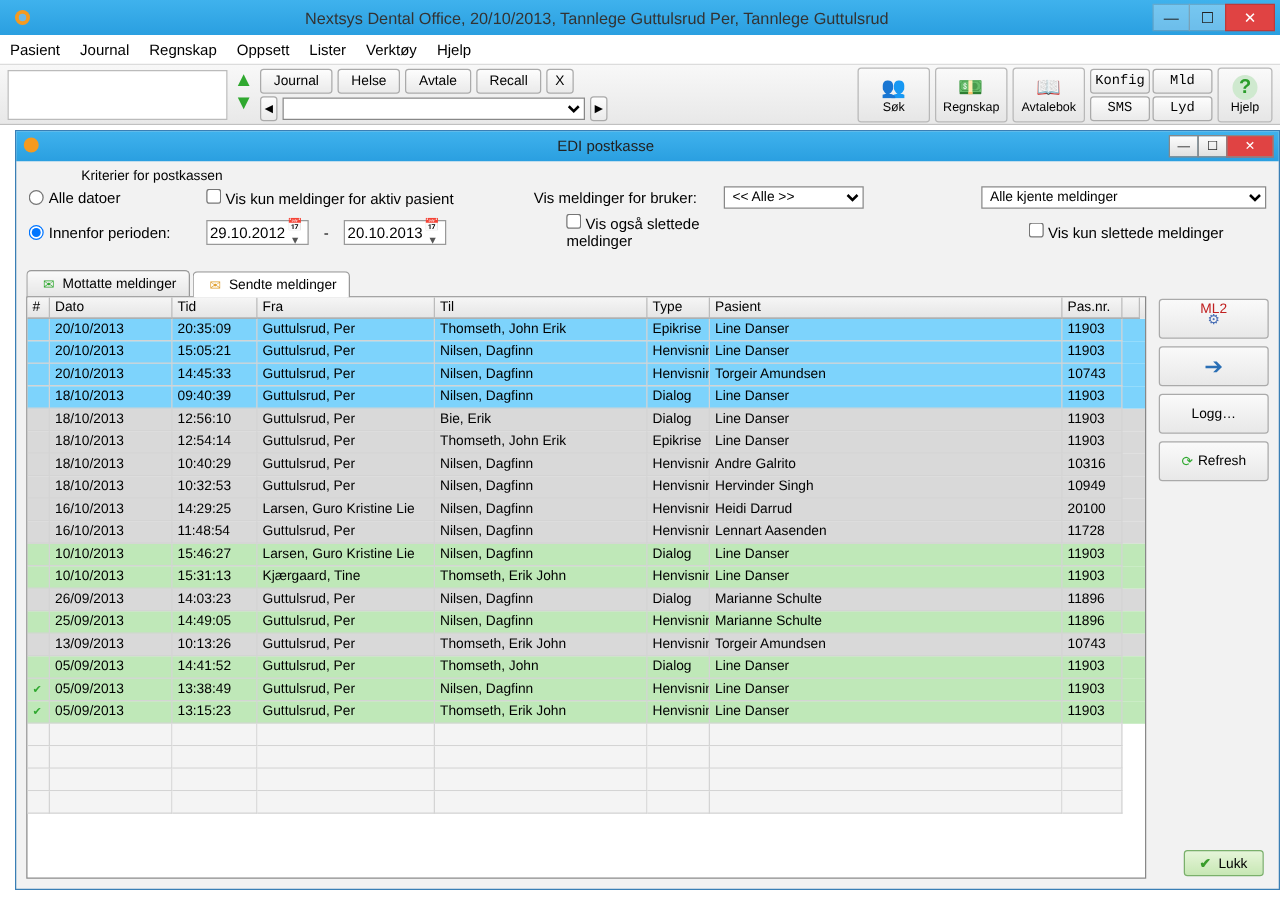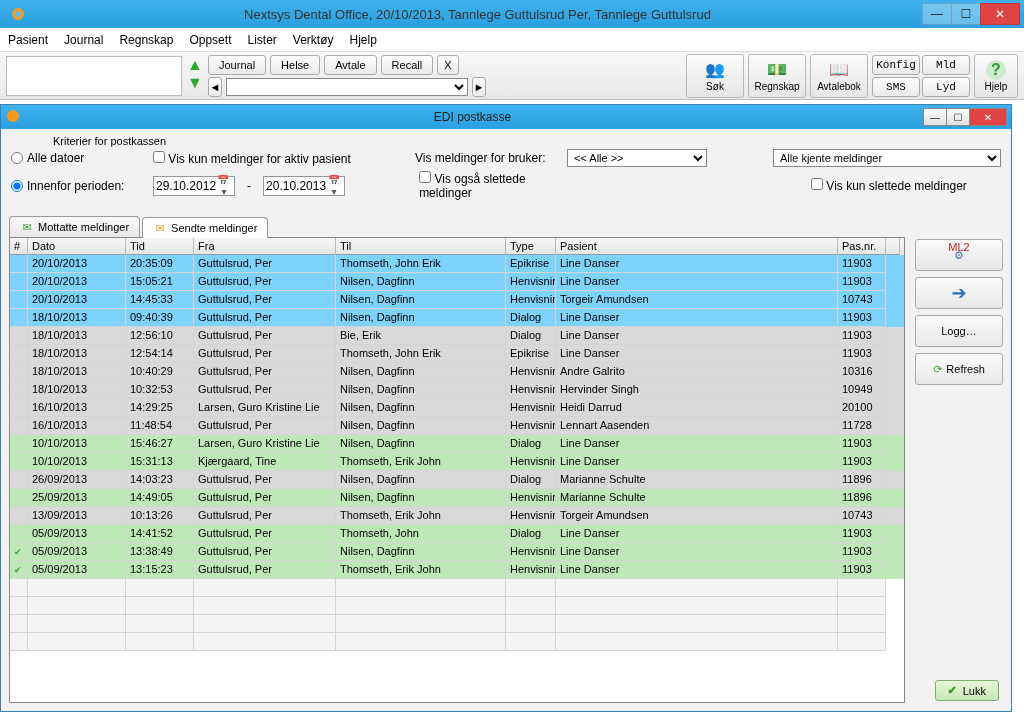--- a/index.html
+++ b/index.html
@@ -19,21 +19,21 @@
 .tb-col { display: flex; flex-direction: column; gap: 2px; }
 .tb-row { display: flex; gap: 4px; align-items: center; }
 .btn { background: linear-gradient(#fdfdfd,#eaeaea); border: 1px solid #aaa; border-radius: 3px; padding: 1px 10px; height: 20px; font-size: 11px; cursor: default; display: inline-flex; align-items: center; }
 .btn.small { padding: 1px 6px; }
 .field-label { font-size: 11px; font-weight: bold; }
 select, input[type=text] { border: 1px solid #888; background: #fff; font-size: 11px; height: 18px; padding: 0 2px; }
 .bigbtn { display: flex; flex-direction: column; align-items: center; justify-content: center; width: 58px; height: 44px; border: 1px solid #b8b8b8; border-radius: 3px; background: linear-gradient(#fafafa,#e6e6e6); font-size: 10px; gap: 1px; }
 .bigbtn .ic { width: 22px; height: 20px; display: flex; align-items: center; justify-content: center; font-size: 16px; }
 .konfig-grid { display: grid; grid-template-columns: auto auto; gap: 2px; }
 .konfig-grid .btn { width: 48px; justify-content: center; font-family: Liberation Mono, monospace; }
-.subwin { position: absolute; left: 0; top: 104px; width: 1012px; height: 608px; border: 1px solid #3a7fb5; background: #f2f2f2; display: flex; flex-direction: column; }
+.subwin { position: absolute; left: 12px; top: 104px; width: 1012px; height: 608px; border: 1px solid #3a7fb5; background: #f2f2f2; display: flex; flex-direction: column; }
 .sub-titlebar { background: linear-gradient(#3fb2ed,#2a9fe0); height: 24px; display: flex; align-items: center; padding: 0 4px; color: #222; }
 .sub-titlebar .stitle { flex: 1; text-align: center; font-size: 12px; }
 .sub-titlebar .swinbtns { display: flex; gap: 0; }
 .sub-titlebar .swbtn { width: 24px; height: 18px; border: 1px solid #888; background: linear-gradient(#fdfdfd,#e0e0e0); display: flex; align-items: center; justify-content: center; font-size: 10px; margin-left: -1px; }
 .sub-titlebar .swbtn.close { background: #e04343; color: #fff; width: 38px; }
 .criteria { padding: 6px 10px 4px 10px; }
 .crit-title { font-size: 11px; margin-bottom: 2px; padding-left: 42px; }
 .crit-row { display: flex; align-items: center; gap: 12px; margin-bottom: 4px; }
 .crit-left { width: 130px; display: flex; align-items: center; gap: 4px; }
 .radio { width: 12px; height: 12px; }
@@ -150,39 +150,39 @@
 
   <div class="criteria">
     <div class="crit-title">Kriterier for postkassen</div>
     <div class="crit-row">
       <div class="crit-left">
           <input type="radio" class="radio" style="">
           <span>Alle datoer</span>
         </div>
       <div style="width:250px"><input type="checkbox" class="chk" style=""> <span>Vis kun meldinger for aktiv pasient</span></div>
       <div style="width:140px"><span>Vis meldinger for bruker:</span></div>
-      <select style="width:140px"><option>&lt;&lt; Alle &gt;&gt;</option></select>
+      <select style="width:112px"><option>&lt;&lt; Alle &gt;&gt;</option></select>
       <div style="flex:1"></div>
       <select style="width:228px"><option>Alle kjente meldinger</option></select>
     </div>
     <div class="crit-row">
       <div class="crit-left">
           <input type="radio" class="radio" checked="" style="">
           <span>Innenfor perioden:</span>
         </div>
       <div class="date-input">
           <span>29.10.2012</span>
           <span class="cal">📅▾</span>
         </div>
       <span>-</span>
       <div class="date-input">
           <span>20.10.2013</span>
           <span class="cal">📅▾</span>
         </div>
-      <div style="width:160px;margin-left:62px"><input type="checkbox" class="chk" style=""> <span>Vis også slettede meldinger</span></div>
+      <div style="width:160px;margin-left:84px"><input type="checkbox" class="chk" style=""> <span>Vis også slettede meldinger</span></div>
       <div style="flex:1"></div>
       <div style="width:190px"><input type="checkbox" class="chk" style=""> <span>Vis kun slettede meldinger</span></div>
     </div>
   </div>
 
   <div class="tabs">
     <div class="tab">
         <span class="ticon" style="color:#2fa82f">✉</span>
         <span>Mottatte meldinger</span>
       </div>

